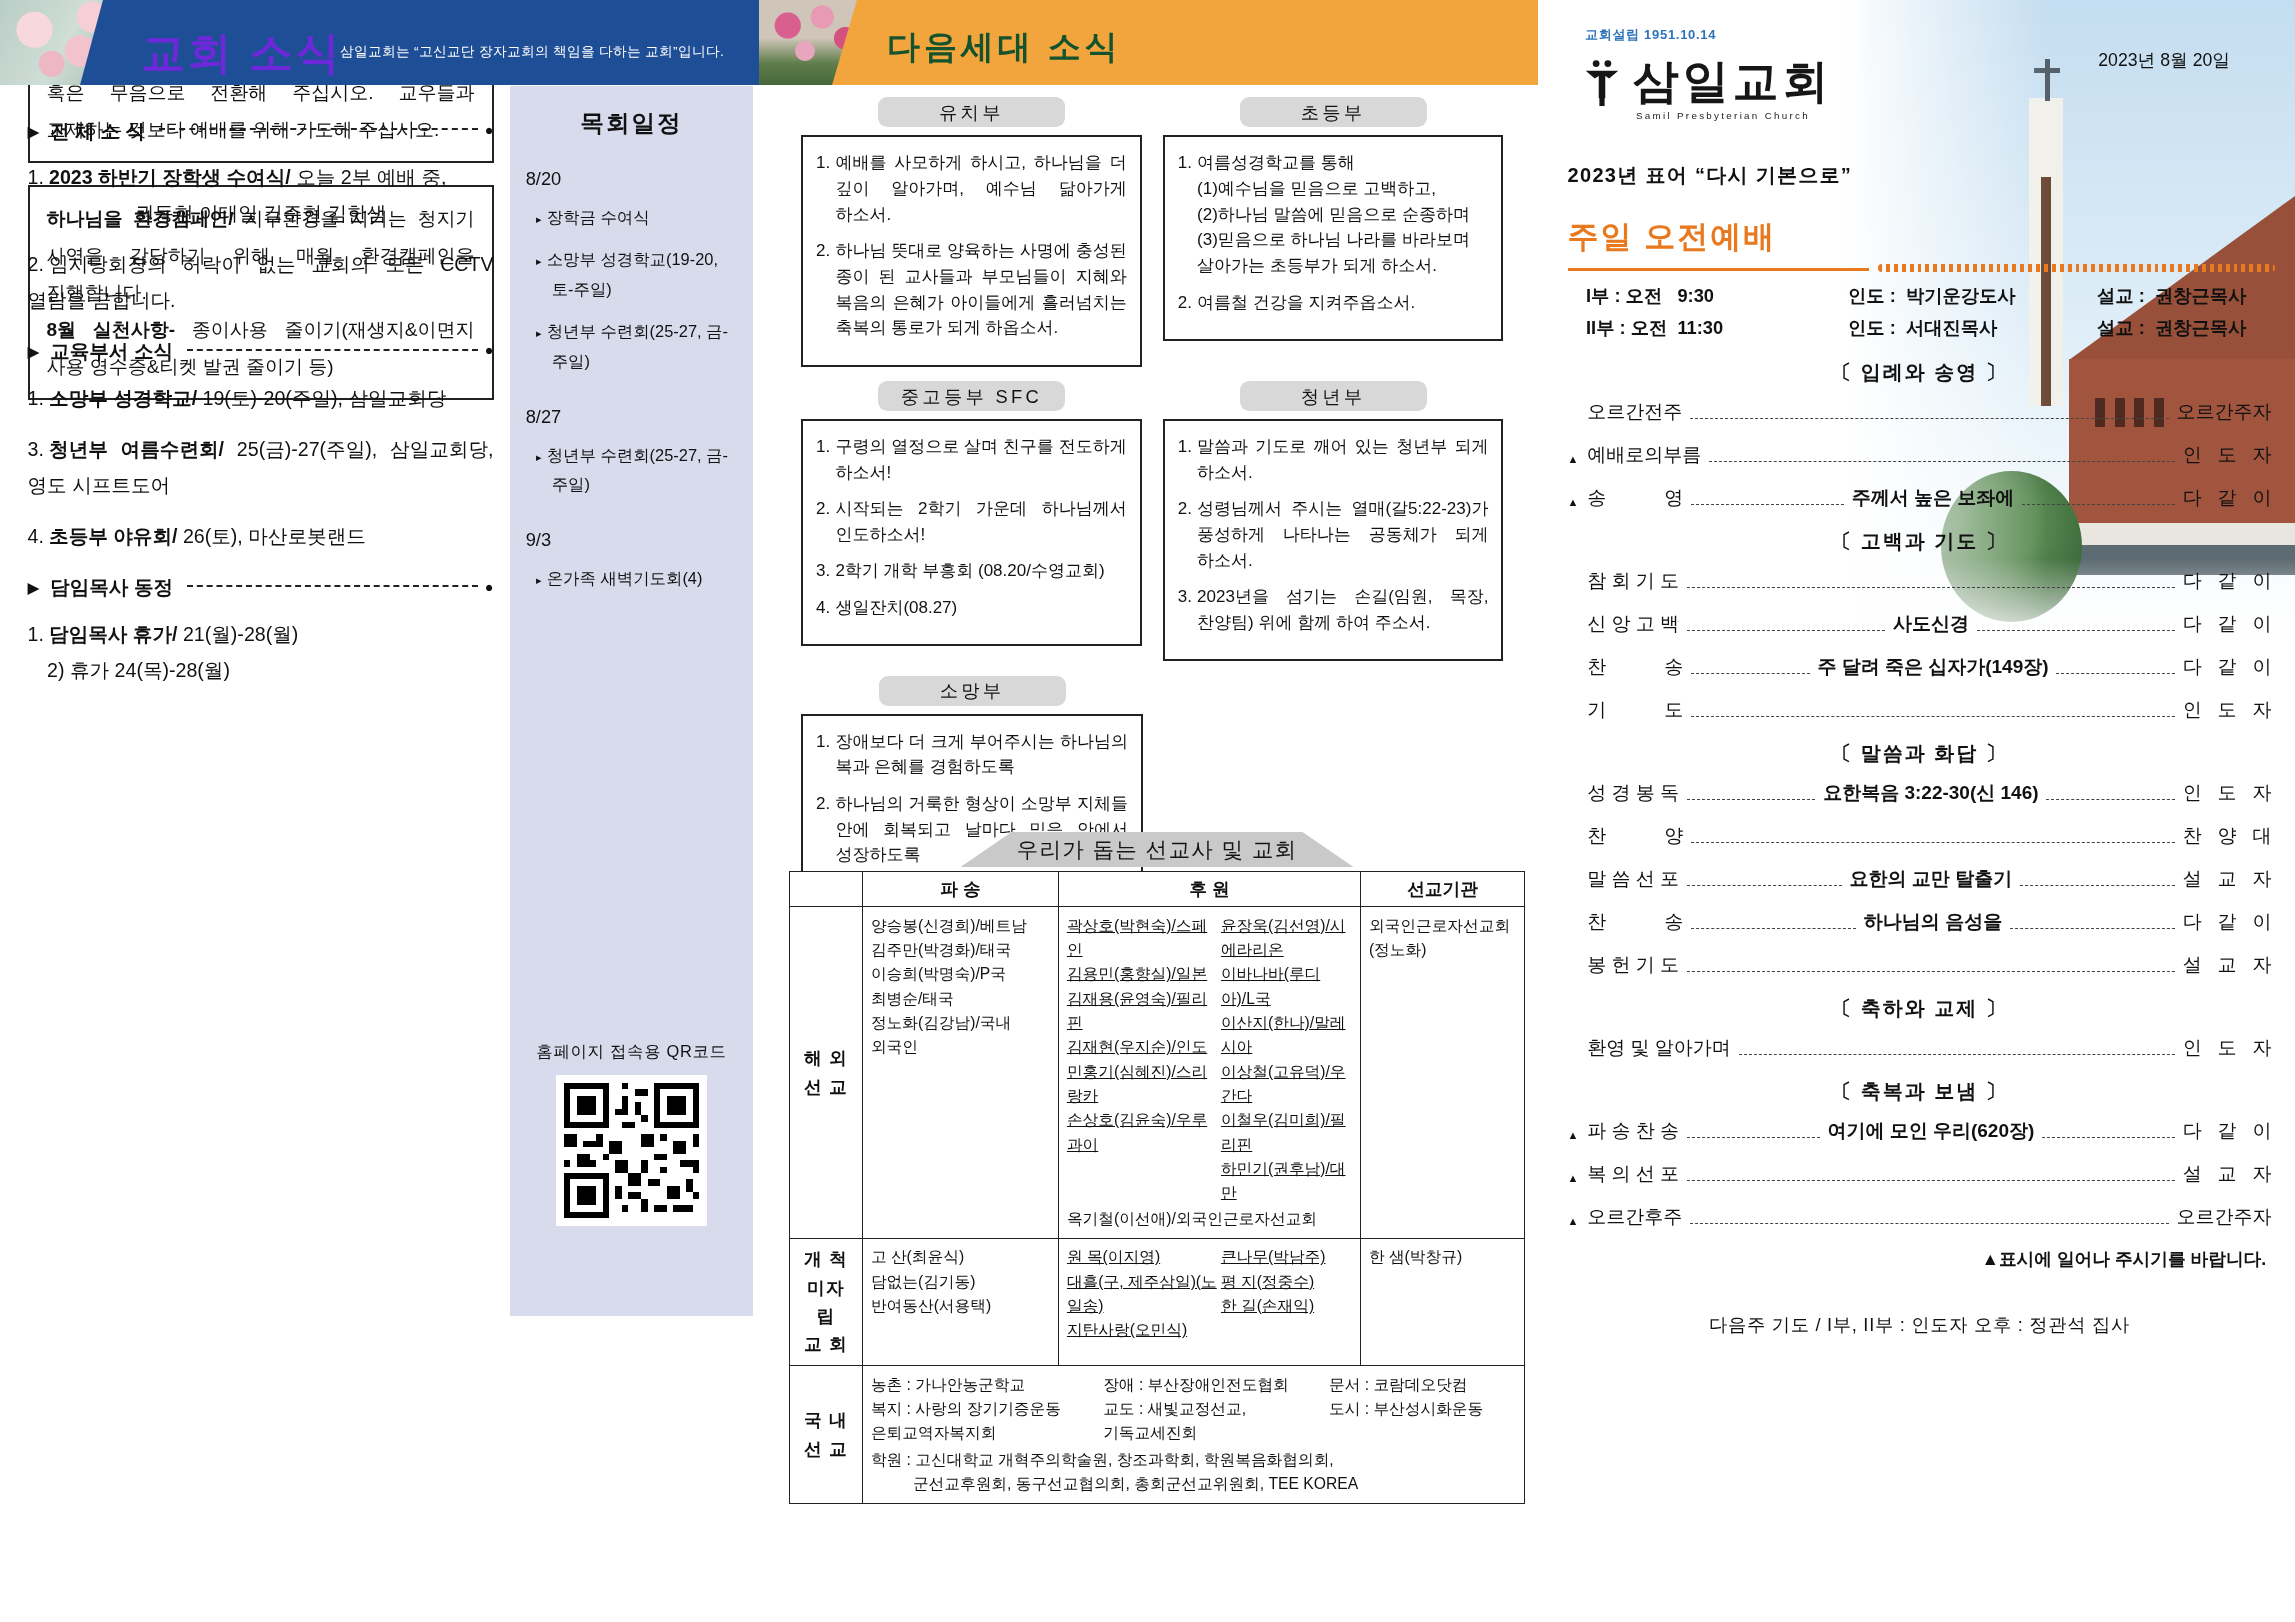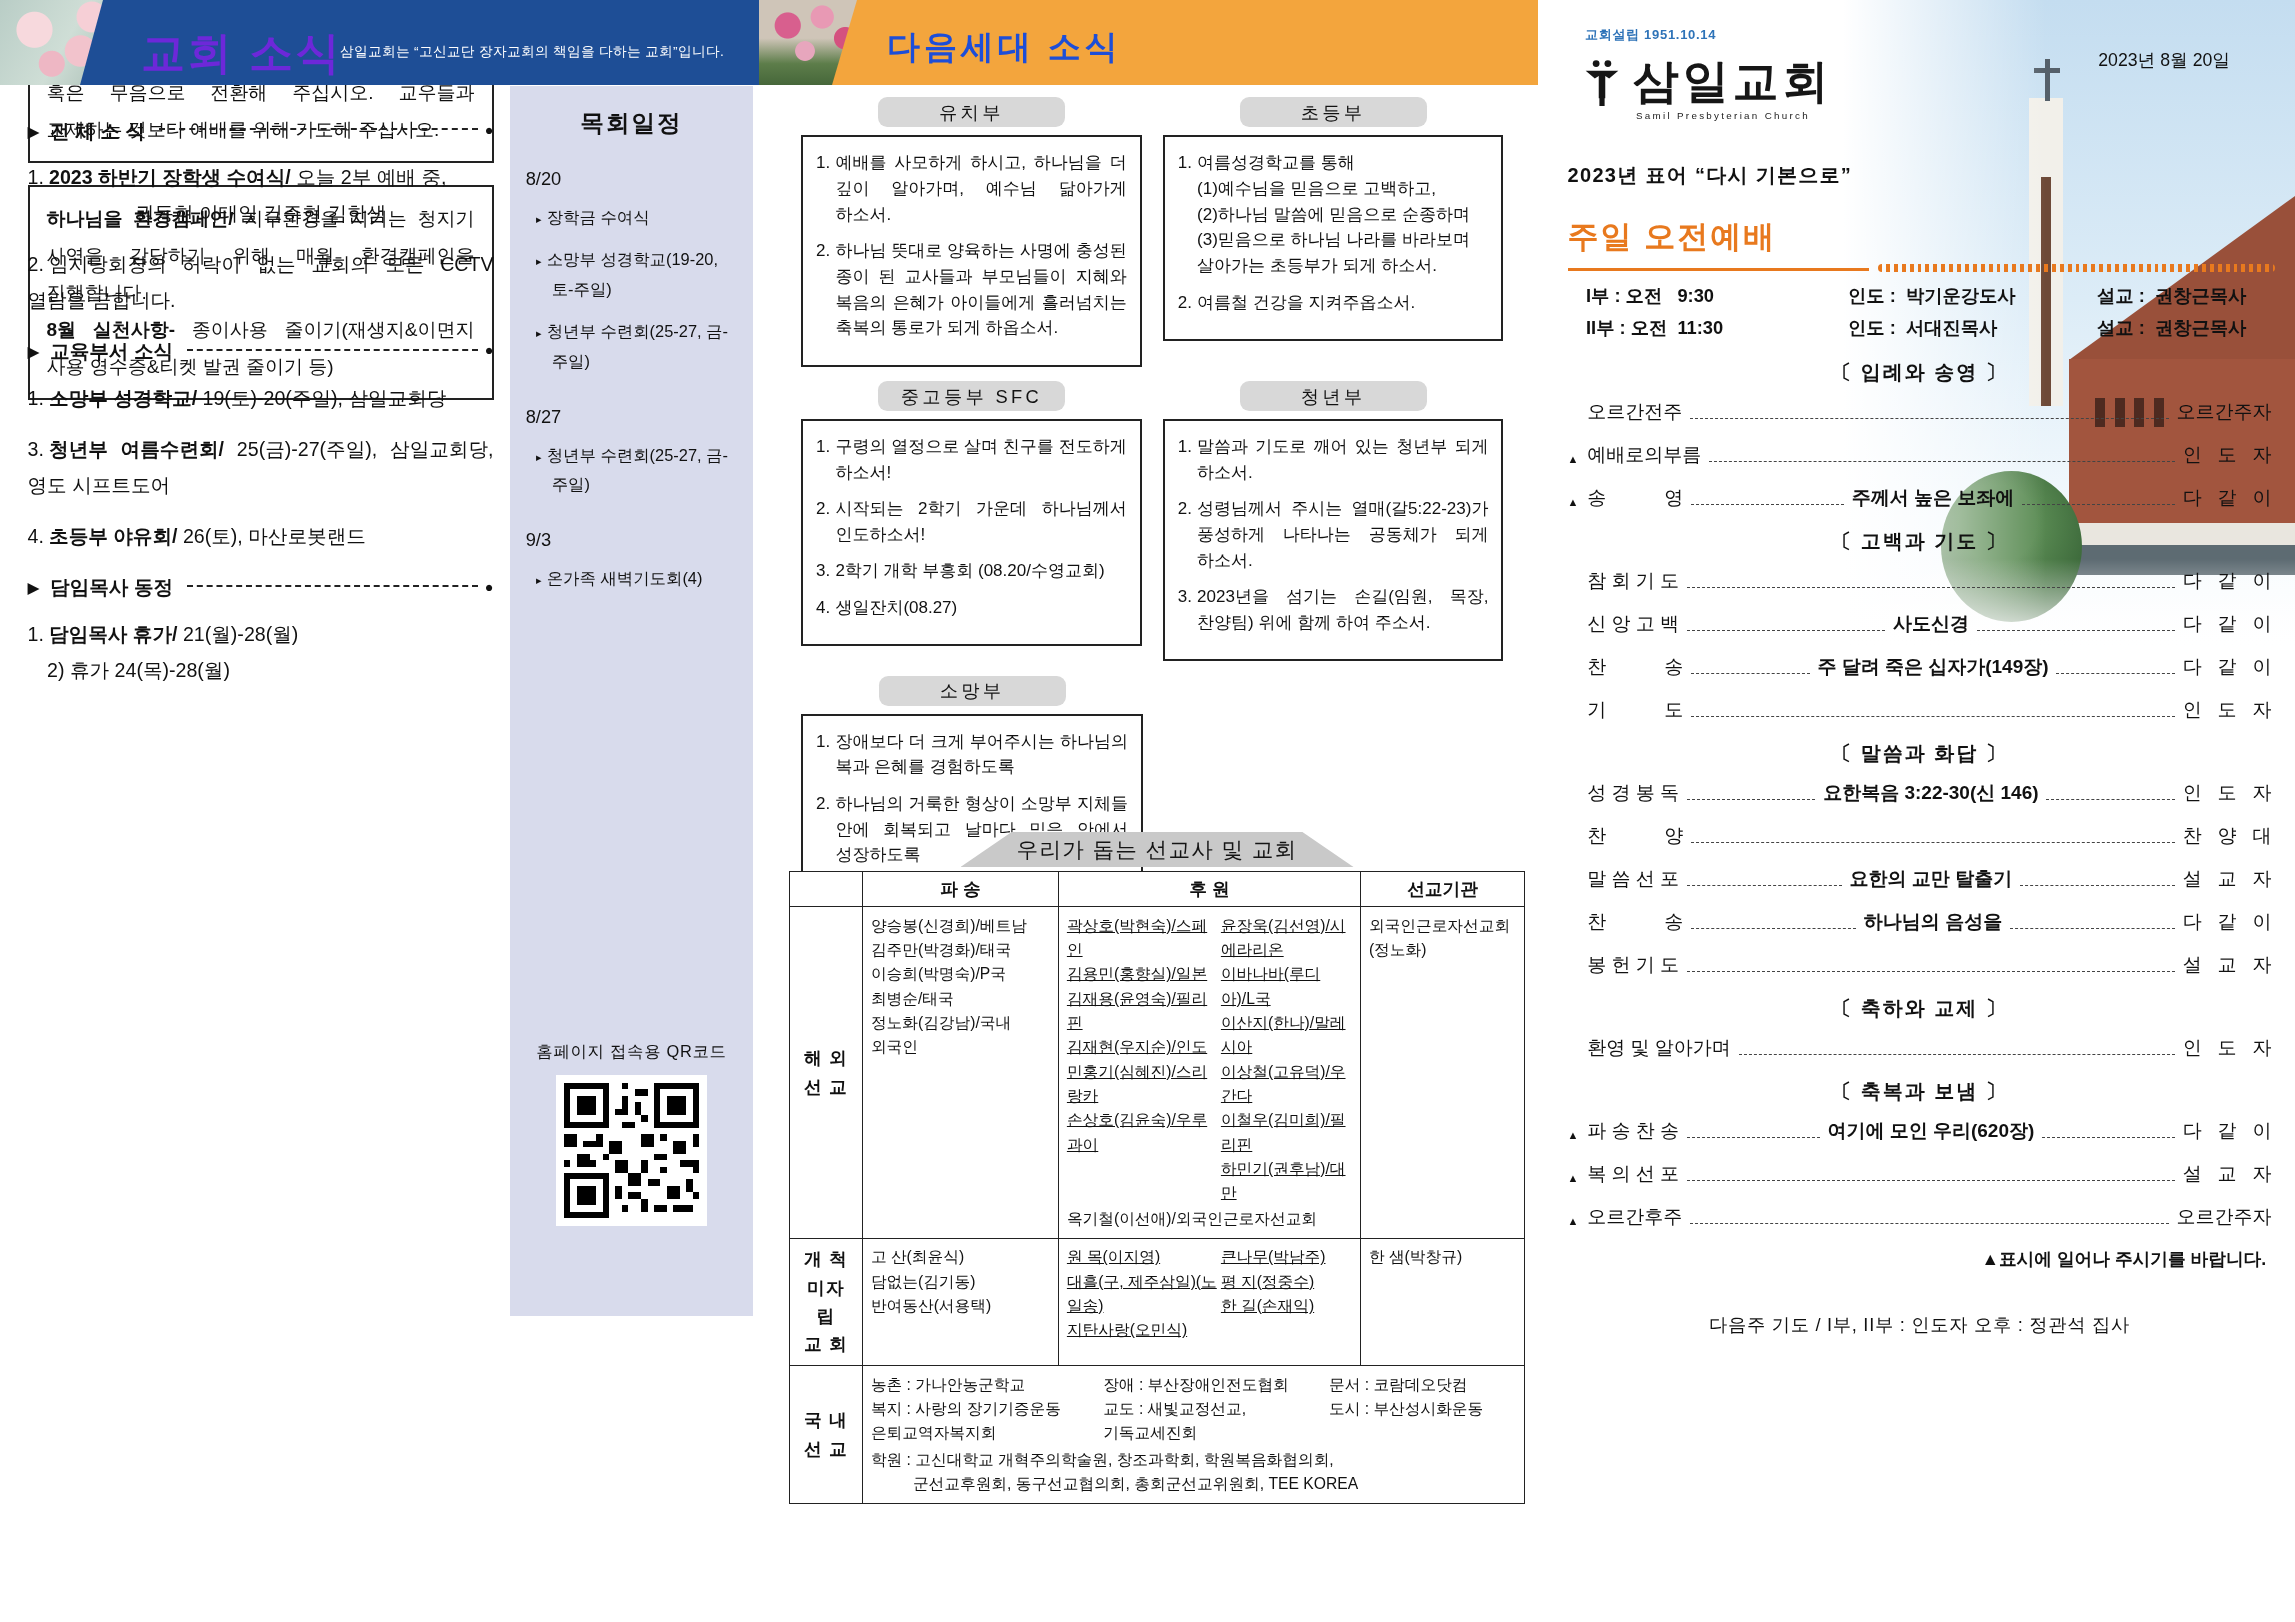--- a/index.html
+++ b/index.html
@@ -28,21 +28,21 @@
       radial-gradient(circle at 75% 45%, #d4517f 0 11%, transparent 12%),
       radial-gradient(circle at 40% 60%, #e7a6bd 0 11%, transparent 12%),
       linear-gradient(180deg,#cfc5b8 0 45%, #5d7d4a 75%, #46673a),
       #cfc5b8; }
   .band-fill-blue { position:absolute; top:0; left:0; width:759px; height:85px;
       background:#1e4e96; clip-path:polygon(103px 0, 100% 0, 100% 100%, 80px 100%); }
   .band-fill-orange { position:absolute; top:0; left:0; width:779px; height:85px;
       background:#f3a53d; clip-path:polygon(98px 0, 100% 0, 100% 100%, 73px 100%); }
   .band-title-left { position:absolute; left:141px; top:23.6px; font-size:44px; font-weight:bold; color:#6d28d9; letter-spacing:2.6px; }
   .band-sub { position:absolute; left:340px; top:43px; font-size:13.7px; color:#fff; letter-spacing:0.3px; }
-  .band-title-mid { position:absolute; left:128px; top:25px; font-size:33px; font-weight:bold; color:#1d4ed8; letter-spacing:3.9px; }
+  .band-title-mid { position:absolute; left:128px; top:25px; font-size:33px; font-weight:bold; color:#14532d; letter-spacing:3.9px; }
 
   
   #left-sections { position:absolute; left:27.5px; top:98px; width:466px; }
   .sec-head { display:flex; align-items:center; font-size:19.6px; font-weight:bold; margin:19.6px 0 15.7px; }
   .sec-head .tri { font-size:15.7px; margin-right:10.5px; }
   .sec-head .dash { flex:1; border-bottom:2px dashed #222; margin:0 6.5px 3.9px 14.4px; }
   .sec-head .dot { font-size:14.4px; margin-bottom:2.6px; }
   .news-item { font-size:19.6px; line-height:1.82; margin-bottom:15.7px; text-align:justify; word-break:keep-all; }
   .news-item .num { margin-right:5.2px; }
   .news-item b { font-weight:bold; }

